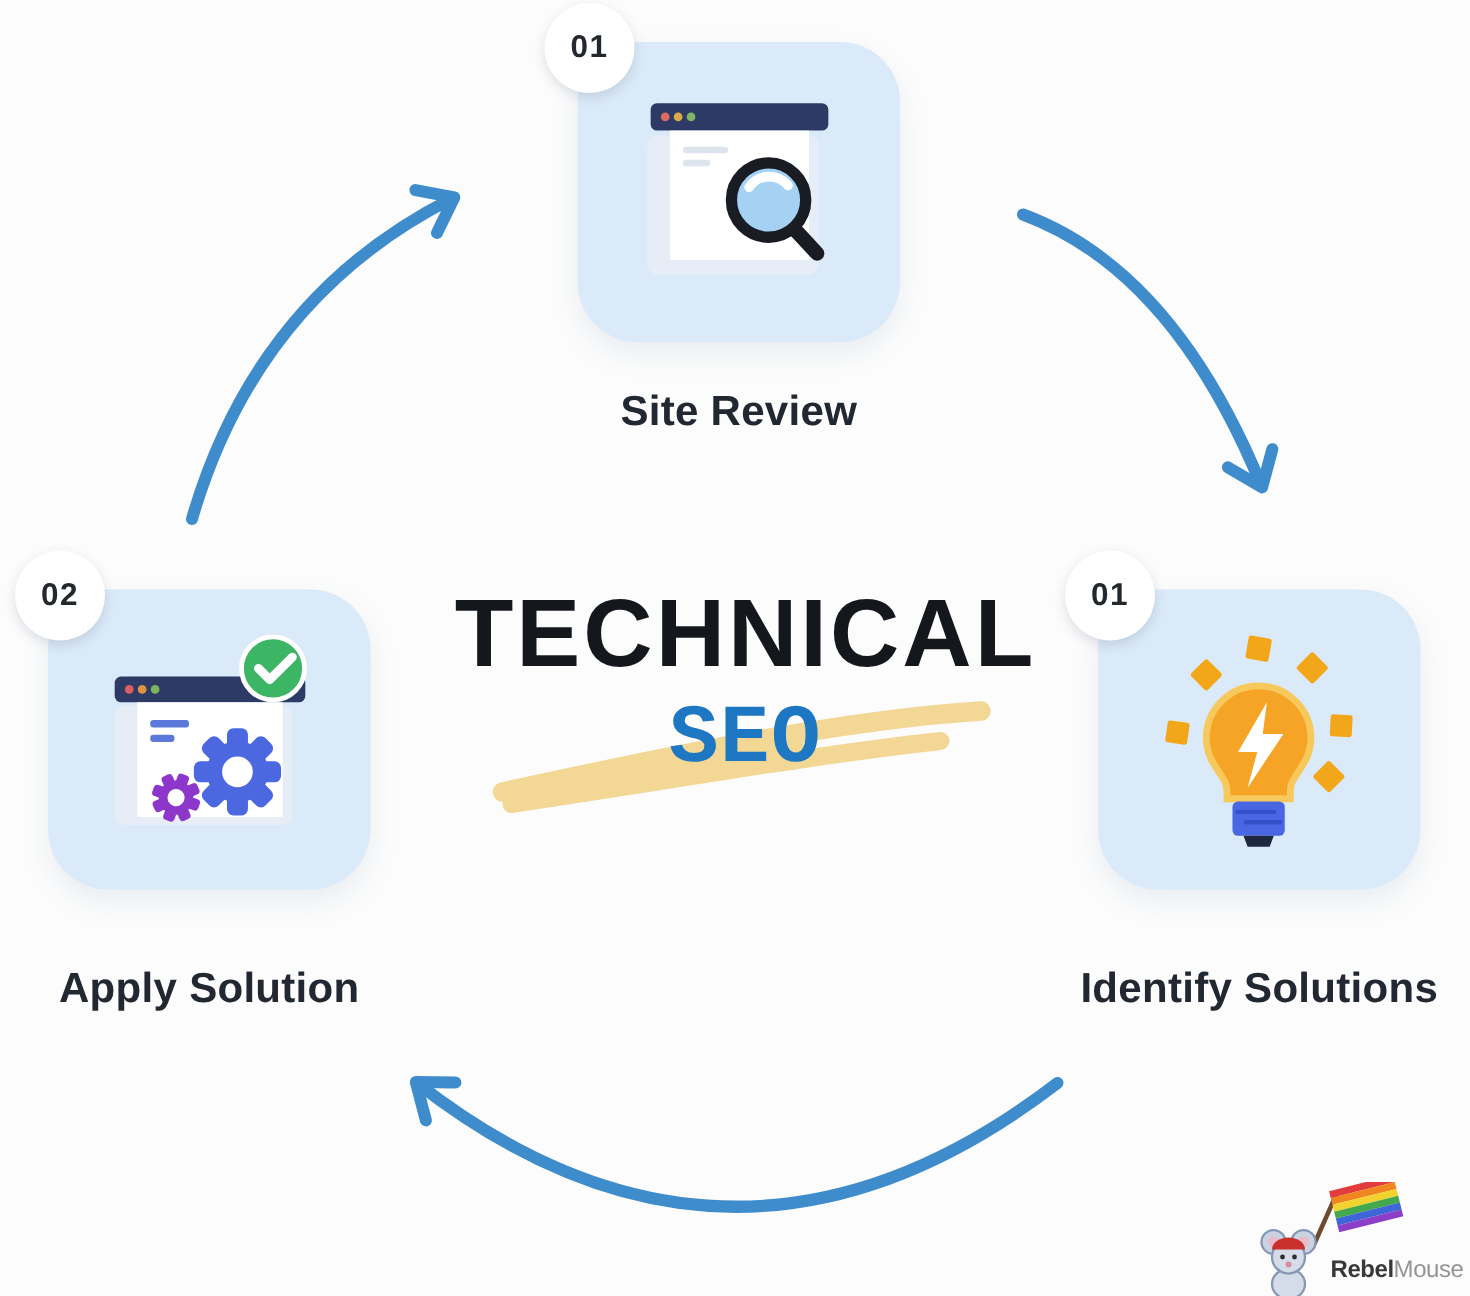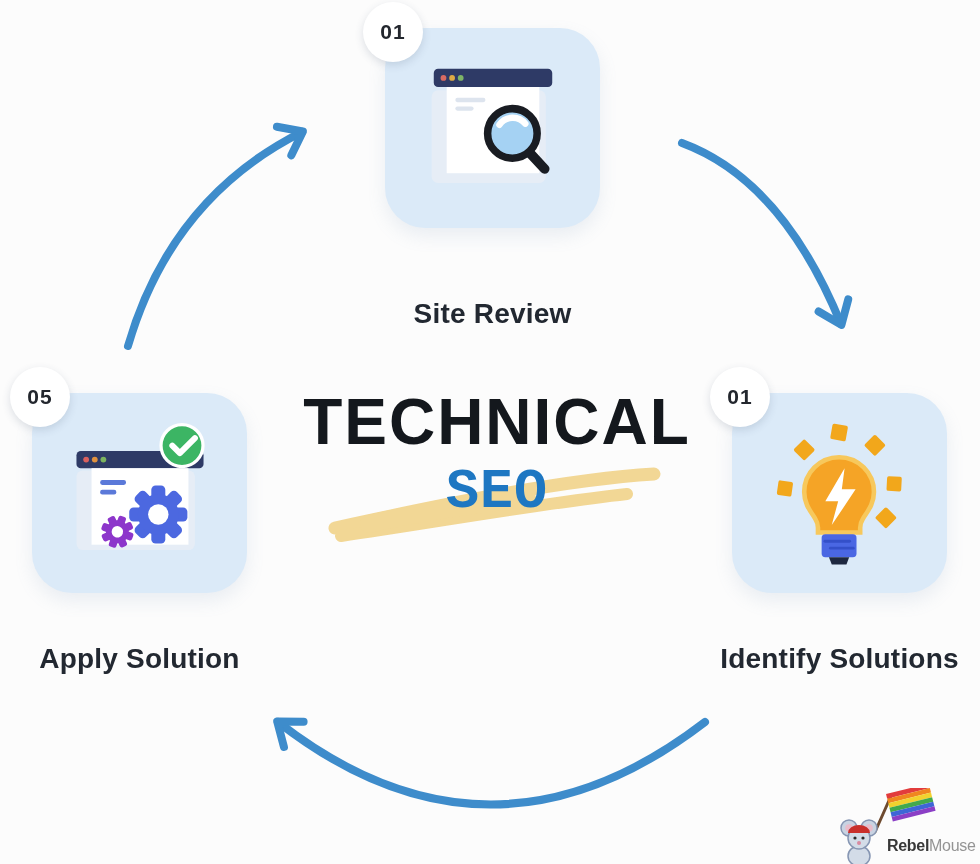--- a/index.html
+++ b/index.html
@@ -40,21 +40,21 @@
   .badge{
     position:absolute;left:-22px;top:-26px;width:60px;height:60px;border-radius:50%;
     background:#ffffff;display:flex;align-items:center;justify-content:center;
     font-weight:bold;font-size:21px;color:var(--badge_text);letter-spacing:1px;
     box-shadow:0 3px 8px rgba(50,70,100,.16);z-index:2;
   }
   .step-label{
     position:absolute;left:50%;transform:translateX(-50%);white-space:nowrap;
     font-size:28px;font-weight:bold;color:var(--label_text);letter-spacing:.2px;
   }
-  .step1 .step-label{top:230px;margin-top:40px;}
+  .step1 .step-label{top:230px;}
   .step2 .step-label,.step3 .step-label{top:250px;}
 
   .title{position:absolute;left:297px;top:396px;width:400px;text-align:center;z-index:1;}
   .t1{font-size:64px;line-height:52px;font-weight:bold;letter-spacing:2px;color:var(--title_text);}
   .t2-wrap{position:relative;height:58px;margin-top:16px;}
   .t2{position:relative;z-index:1;font-size:55px;line-height:58px;font-weight:bold;color:var(--seo_text);letter-spacing:1px;font-family:Liberation Mono, monospace;}
   .swoosh{position:absolute;left:30px;top:0;z-index:0;}
   .t3{font-size:48px;line-height:52px;margin-top:14px;font-weight:bold;letter-spacing:3px;color:var(--title_text);}
 
   .logo{position:absolute;left:833px;top:788px;z-index:1;}
@@ -132,21 +132,21 @@
         <rect x="57" y="136" width="30" height="3.2" rx="1.6" style="fill:#3450c9"></rect>
         <rect x="63" y="143.5" width="28" height="3.2" rx="1.6" style="fill:#3450c9"></rect>
         <path d="M63,155 h22 l-3,8 h-16 z" style="fill:#1e2840"></path>
       </svg>
     </div>
     <div class="step-label">Identify Solutions</div>
   </section>
 
   <section class="step step3">
     <div class="badge">
-      <span>05</span>
+      <span>02</span>
     </div>
     <div class="card">
       <svg width="140" height="140" viewBox="0 0 130 130">
         <rect x="6" y="44" width="110" height="74" rx="6" style="fill:#e6edf6"></rect>
         <rect x="6" y="26" width="118" height="16" rx="4" style="fill:var(--browser_bar)"></rect>
         <circle cx="15" cy="34" r="2.7" style="fill:#d9605e"></circle>
         <circle cx="23" cy="34" r="2.7" style="fill:#e0913f"></circle>
         <circle cx="31" cy="34" r="2.7" style="fill:#7bb35f"></circle>
         <rect x="20" y="42" width="90" height="71" style="fill:#ffffff"></rect>
         <rect x="28" y="53" width="24" height="4.5" rx="2" style="fill:#5b79d9"></rect>

